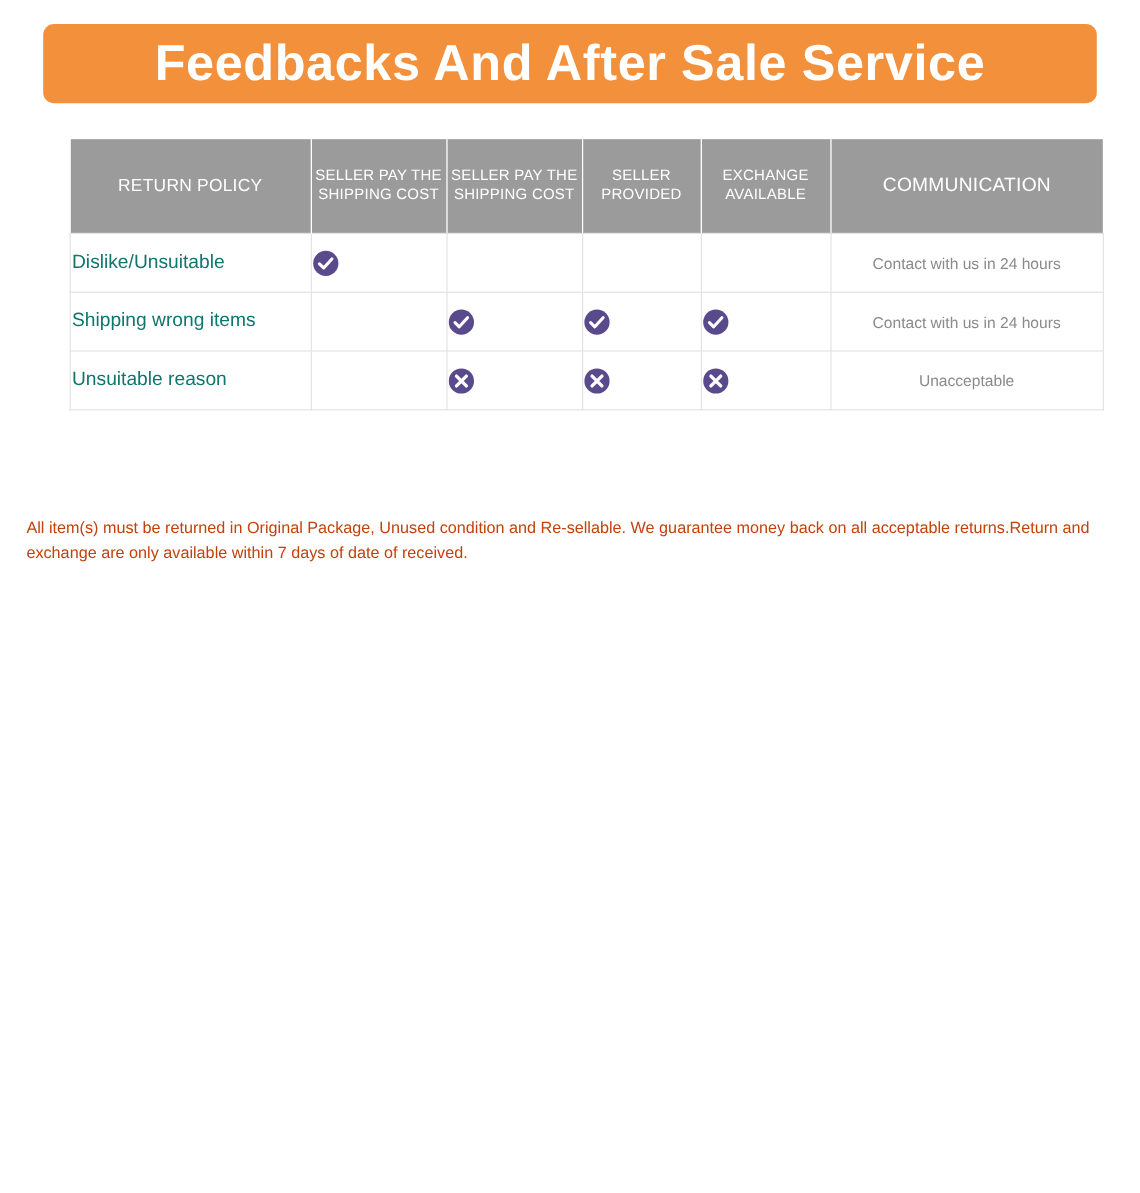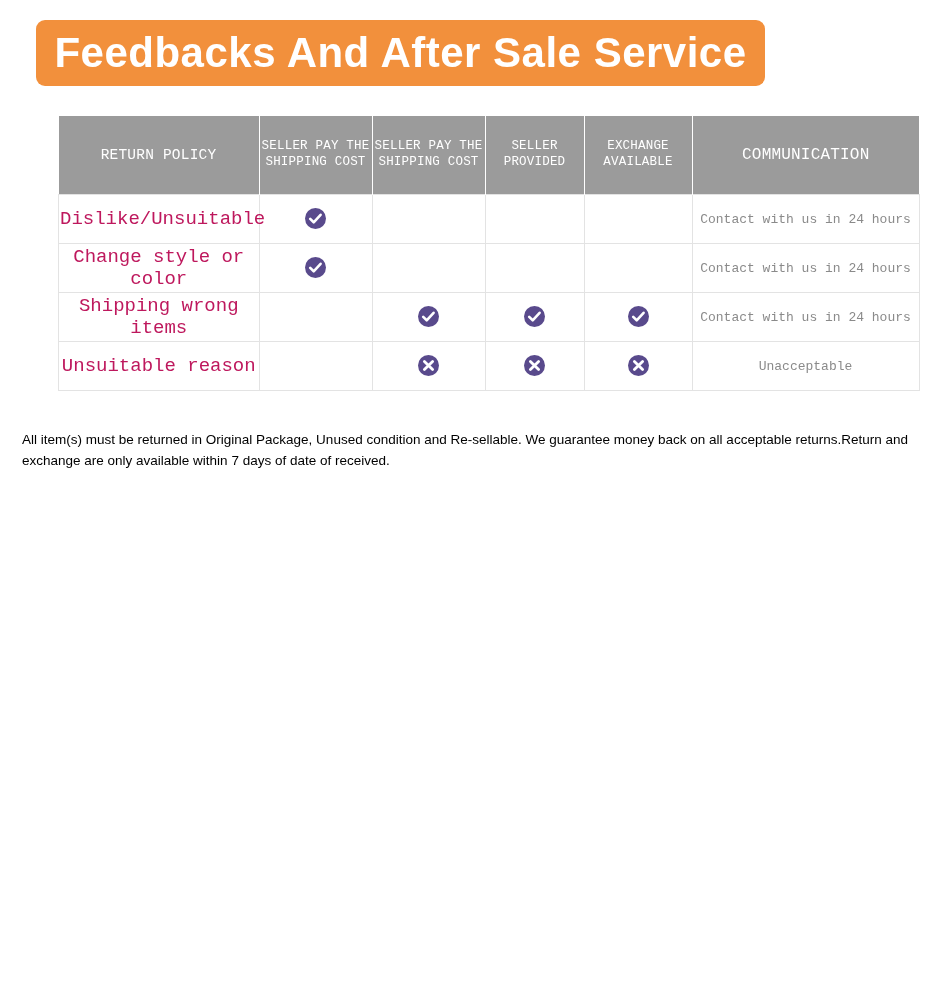--- a/index.html
+++ b/index.html
@@ -14,21 +14,21 @@
     color: #222;
     position: relative;
     overflow: hidden;
   }
 
   
   .banner {
     position: absolute;
     left: 36px;
     top: 20px;
-    width: 729px;
+    width: 878px;
     height: 66px;
     background: #f2903c;
     border-radius: 9px;
     display: flex;
     align-items: center;
     justify-content: center;
   }
   .banner-title {
     color: #ffffff;
     font-size: 42px;
@@ -39,21 +39,20 @@
   }
 
   
   .policy-table {
     position: absolute;
     left: 58px;
     top: 116px;
     width: 856px;
     border-collapse: collapse;
     table-layout: fixed;
-    font-family: Liberation Mono, monospace;
   }
   .policy-table th {
     background: #9b9b9b;
     color: #ffffff;
     font-size: 12.5px;
     font-weight: normal;
     line-height: 1.25;
     height: 70px;
     padding: 4px 2px;
     text-align: center;
@@ -65,24 +64,23 @@
   .policy-table th.th-policy {
     font-size: 14.5px;
     width: 196px;
   }
   .policy-table th.th-comm {
     font-size: 16px;
   }
   .policy-table td {
     height: 46px;
     border: 1px solid #e3e3e3;
-    text-align: center;
     vertical-align: middle;
-    font-size: 19px;
-    color: #be185d;
+    font-size: 16px;
+    color: #0f766e;
     background: #ffffff;
   }
   .policy-table tr td:first-child {
     border-left: 1px solid #e3e3e3;
   }
   .policy-table td.cell-comm {
     color: #8a8a8a;
     font-size: 13px;
     text-align: center;
   }
@@ -105,21 +103,21 @@
   .badge svg { display: block; }
 
   
   .disclaimer {
     position: absolute;
     left: 22px;
     top: 430px;
     width: 900px;
     font-size: 13.5px;
     line-height: 1.55;
-    color: #000000;
+    color: #c2410c;
   }
 
   
   .flow {
     position: absolute;
     left: 0;
     top: 505px;
     width: 950px;
     height: 489px;
   }
@@ -155,30 +153,20 @@
         <td>Dislike/Unsuitable</td>
         <td><span class="badge" style="background:#594a8c"><svg width="21" height="21" viewBox="0 0 21 21">
               <path d="M5.2 10.9 L8.7 14.3 L15.6 6.8" fill="none" stroke="#ffffff" stroke-width="2.6" stroke-linecap="round" stroke-linejoin="round"></path>
             </svg></span></td>
         <td></td>
         <td></td>
         <td></td>
         <td class="cell-comm">Contact with us in 24 hours</td>
       </tr>
       <tr>
-        <td>Change style or color</td>
-        <td><span class="badge" style="background:#594a8c"><svg width="21" height="21" viewBox="0 0 21 21">
-              <path d="M5.2 10.9 L8.7 14.3 L15.6 6.8" fill="none" stroke="#ffffff" stroke-width="2.6" stroke-linecap="round" stroke-linejoin="round"></path>
-            </svg></span></td>
-        <td></td>
-        <td></td>
-        <td></td>
-        <td class="cell-comm">Contact with us in 24 hours</td>
-      </tr>
-      <tr>
         <td>Shipping wrong items</td>
         <td></td>
         <td><span class="badge" style="background:#594a8c"><svg width="21" height="21" viewBox="0 0 21 21">
               <path d="M5.2 10.9 L8.7 14.3 L15.6 6.8" fill="none" stroke="#ffffff" stroke-width="2.6" stroke-linecap="round" stroke-linejoin="round"></path>
             </svg></span></td>
         <td><span class="badge" style="background:#594a8c"><svg width="21" height="21" viewBox="0 0 21 21">
               <path d="M5.2 10.9 L8.7 14.3 L15.6 6.8" fill="none" stroke="#ffffff" stroke-width="2.6" stroke-linecap="round" stroke-linejoin="round"></path>
             </svg></span></td>
         <td><span class="badge" style="background:#594a8c"><svg width="21" height="21" viewBox="0 0 21 21">
               <path d="M5.2 10.9 L8.7 14.3 L15.6 6.8" fill="none" stroke="#ffffff" stroke-width="2.6" stroke-linecap="round" stroke-linejoin="round"></path>

